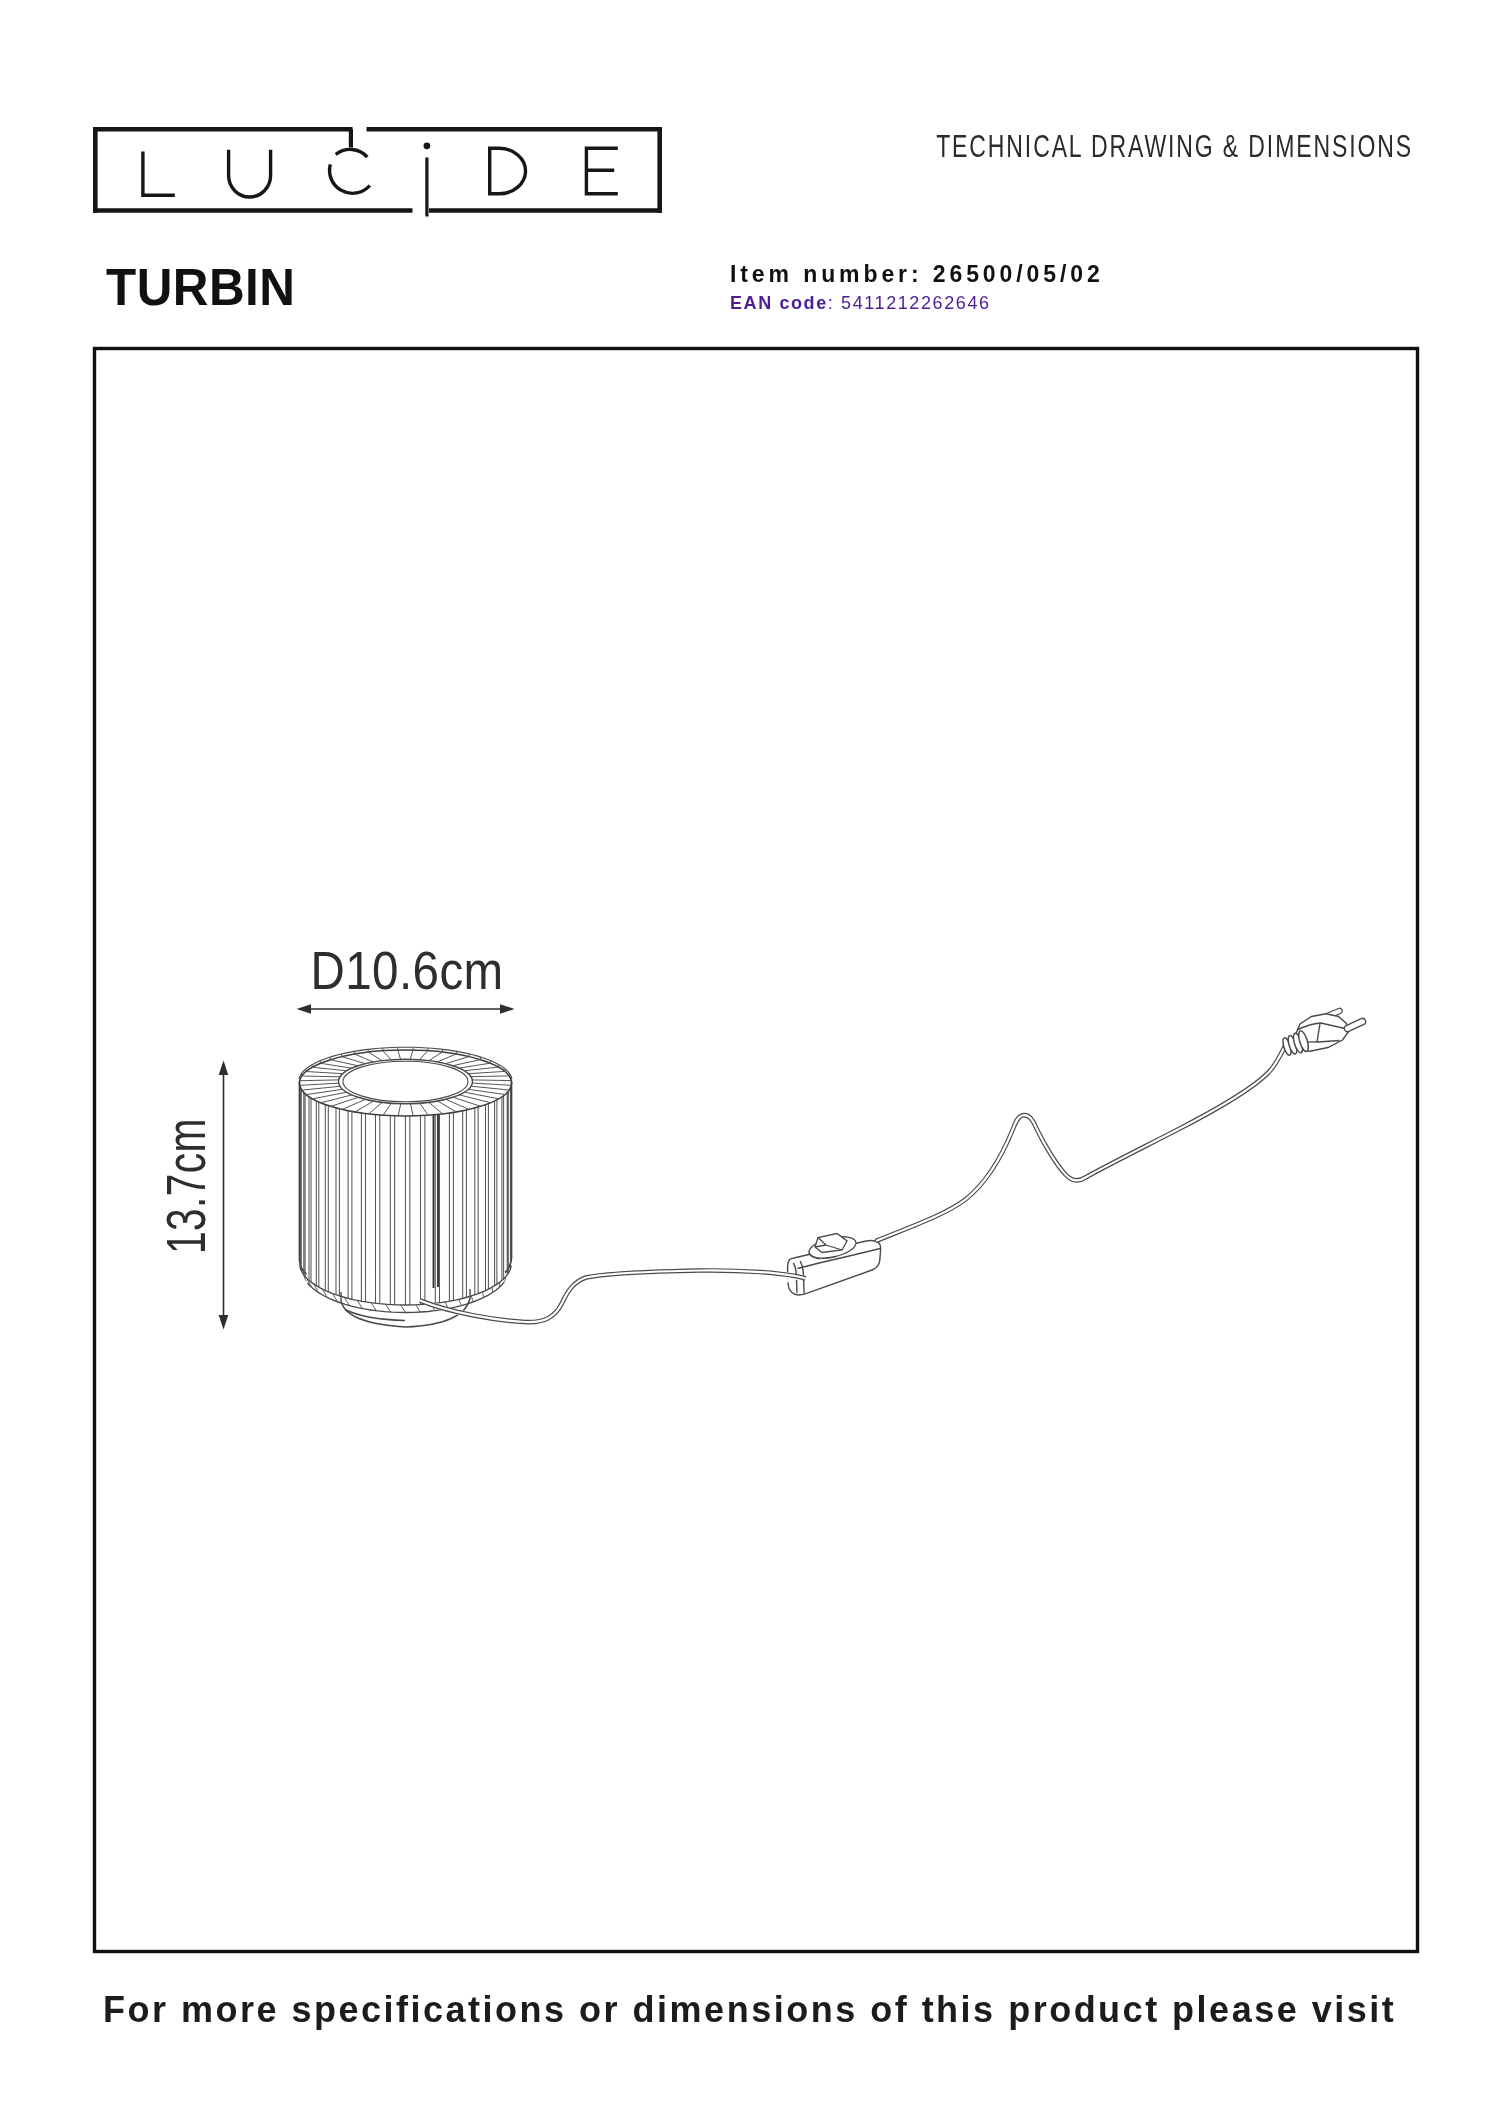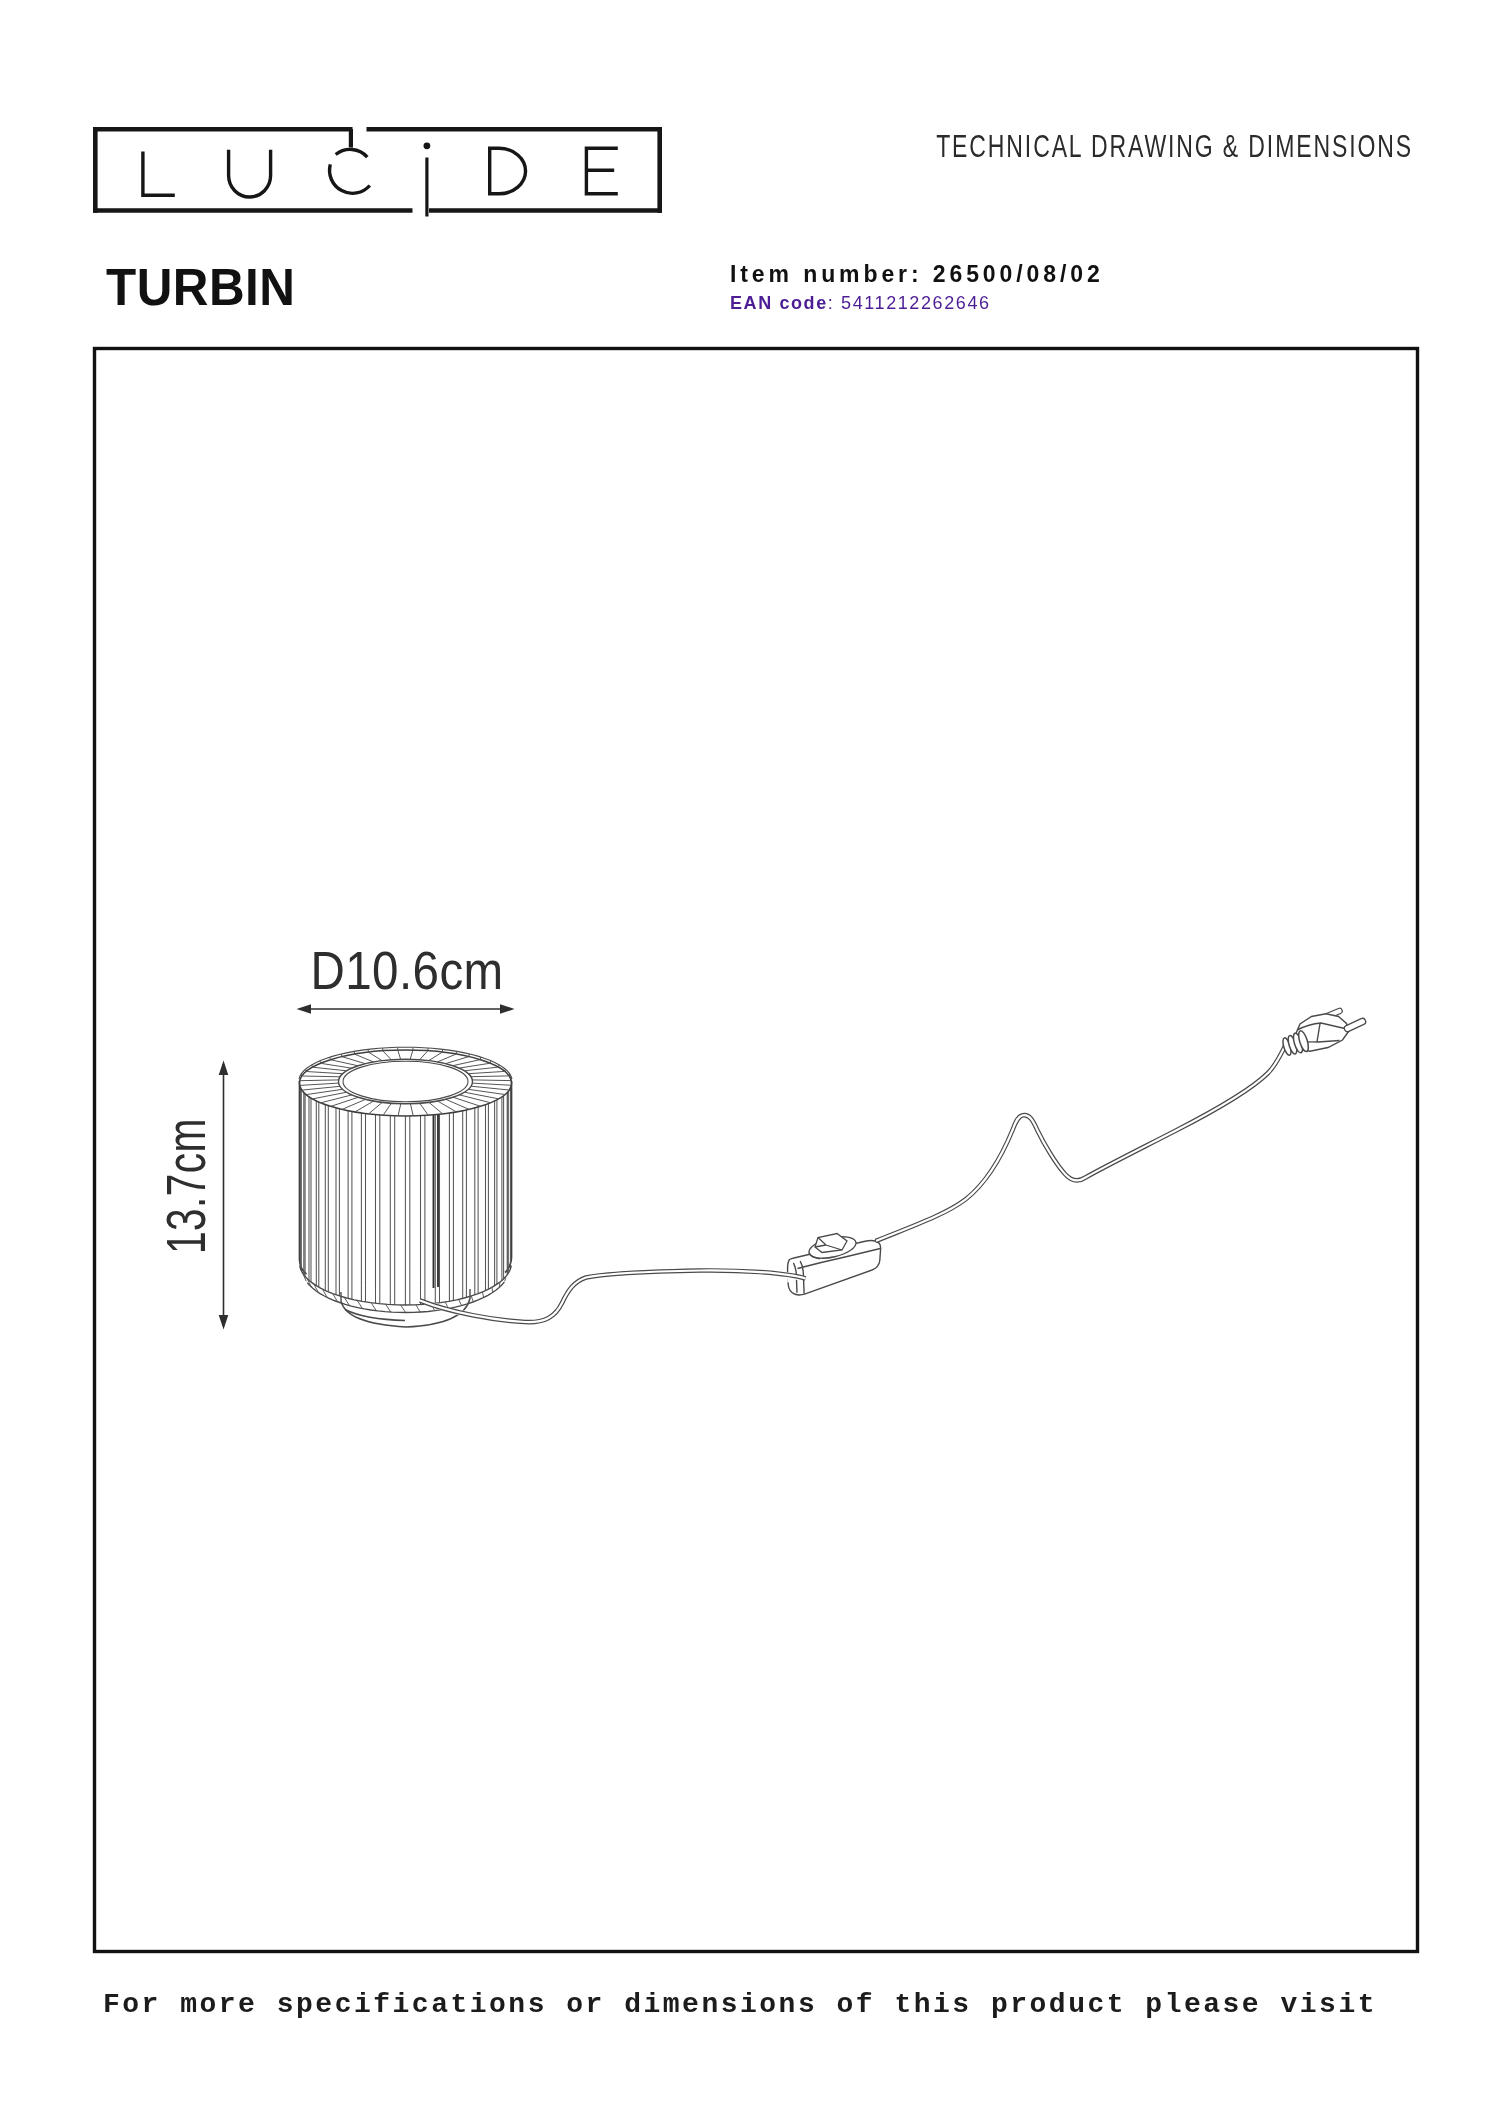--- a/index.html
+++ b/index.html
@@ -47,21 +47,21 @@
 
 <g stroke="#161616" fill="none" stroke-width="3.4">
         <path d="M617.8 107.3 H586.4 V152.8 H617.8 M586.4 129.3 H614.2"></path>
       </g>
 </svg>
 
 <div class="abs" style="left:0;top:87px;width:1413px;text-align:right;font-size:31.5px;letter-spacing:2.6px;color:#2b2b2b;transform:scaleX(0.73);transform-origin:right top;white-space:nowrap;">TECHNICAL DRAWING &amp; DIMENSIONS</div>
 
 <div class="abs" style="left:106px;top:216px;font-size:52px;font-weight:bold;letter-spacing:0.5px;color:#111;transform:scaleX(0.95);transform-origin:left top;">TURBIN</div>
 
-<div class="abs" style="left:730px;top:220px;font-size:23px;font-weight:bold;letter-spacing:3.9px;color:#111;">Item number: 26500/08/02</div>
+<div class="abs" style="left:730px;top:220px;font-size:23px;font-weight:bold;letter-spacing:3.9px;color:#111;">Item number: 26500/05/02</div>
 
 <div class="abs" style="left:730px;top:252px;font-size:18px;letter-spacing:1.6px;color:#4c1d95;"><b>EAN code</b>: 5411212262646</div>
 
 <svg class="abs" style="left:0;top:0" width="1500" height="2122" viewBox="0 0 1500 2122">
 
 <g>
         <rect x="94.5" y="307.5" width="1323" height="1603" fill="none" stroke="#111" stroke-width="3.4"></rect>
       </g>
 
 <g>
@@ -171,15 +171,15 @@
       </g>
 
 <g fill="#fff" stroke="#4a4a4a" stroke-width="1.5">
         <ellipse cx="1287" cy="1005.5" rx="3.2" ry="9" transform="rotate(-17 1287 1005.5)"></ellipse>
         <ellipse cx="1292.5" cy="1003.8" rx="3.4" ry="9.6" transform="rotate(-17 1292.5 1003.8)"></ellipse>
         <ellipse cx="1298" cy="1002" rx="3.6" ry="10.2" transform="rotate(-17 1298 1002)"></ellipse>
         <ellipse cx="1303.5" cy="1000.2" rx="3.8" ry="10.8" transform="rotate(-17 1303.5 1000.2)"></ellipse>
       </g>
 </svg>
 
-<div class="abs" style="left:103px;top:1948px;font-size:28px;font-weight:bold;letter-spacing:2.5px;color:#1c1c1c;font-family:Liberation Mono, monospace;">For more specifications or dimensions of this product please visit</div>
+<div class="abs" style="left:103px;top:1948px;font-size:36px;font-weight:bold;letter-spacing:2.5px;color:#1c1c1c;">For more specifications or dimensions of this product please visit</div>
 
 </div>
 
 </body></html>

